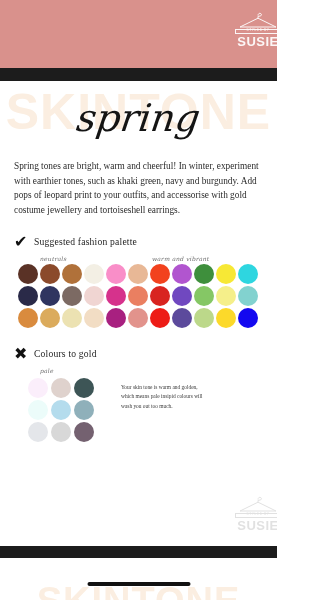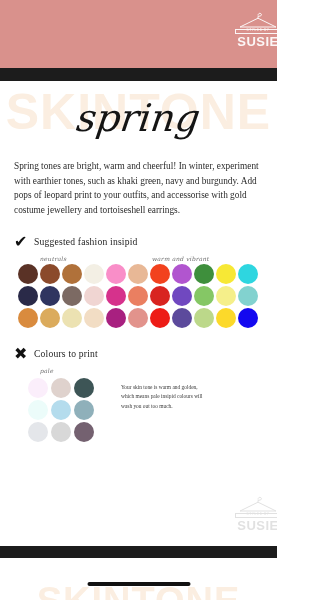--- a/index.html
+++ b/index.html
@@ -247,21 +247,21 @@
 
 <div class="hero">
   <div class="hero-ghost">SKINTONE</div>
   <div class="hero-script">spring</div>
 </div>
 
 <p class="copy">Spring tones are bright, warm and cheerful! In winter, experiment with earthier tones, such as khaki green, navy and burgundy. Add pops of leopard print to your outfits, and accessorise with gold costume jewellery and tortoiseshell earrings.</p>
 
 <div class="section-head">
   <span class="mark">✔</span>
-  <span class="section-title">Suggested fashion insipid</span>
+  <span class="section-title">Suggested fashion palette</span>
 </div>
 
 <div class="sub-labels">
   <span class="sub-label left">neutrals</span>
   <span class="sub-label">warm and vibrant</span>
 </div>
 
 <div class="palette" id="palette-grid">
     <div class="sw" title="#5a3226" style="background: rgb(90, 50, 38);"></div>
     <div class="sw" title="#8b4a2b" style="background: rgb(139, 74, 43);"></div>
@@ -293,21 +293,21 @@
     <div class="sw" title="#e2938c" style="background: rgb(226, 147, 140);"></div>
     <div class="sw" title="#ed1c16" style="background: rgb(237, 28, 22);"></div>
     <div class="sw" title="#5c4a9c" style="background: rgb(92, 74, 156);"></div>
     <div class="sw" title="#bcd88a" style="background: rgb(188, 216, 138);"></div>
     <div class="sw" title="#fcd92a" style="background: rgb(252, 217, 42);"></div>
     <div class="sw" title="#1308f0" style="background: rgb(19, 8, 240);"></div>
   </div>
 
 <div class="section-head">
   <span class="mark">✖</span>
-  <span class="section-title">Colours to print</span>
+  <span class="section-title">Colours to gold</span>
 </div>
 
 <div class="sub-labels">
   <span class="sub-label left">pale</span>
 </div>
 
 <div class="avoid-wrap">
   <div class="avoid-grid" id="avoid-grid">
       <div class="sw" title="#fbeefb" style="background: rgb(251, 238, 251);"></div>
       <div class="sw" title="#dfd2cd" style="background: rgb(223, 210, 205);"></div>

